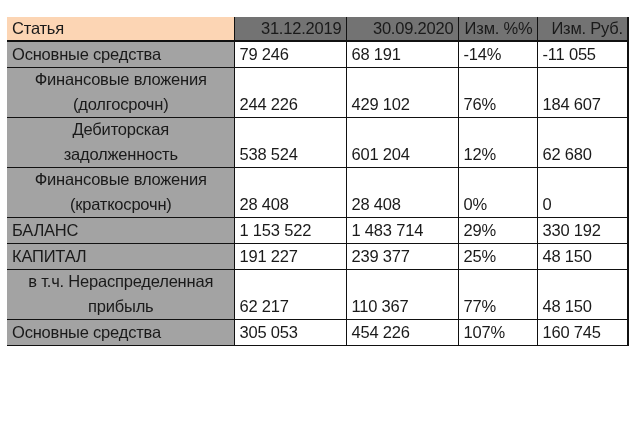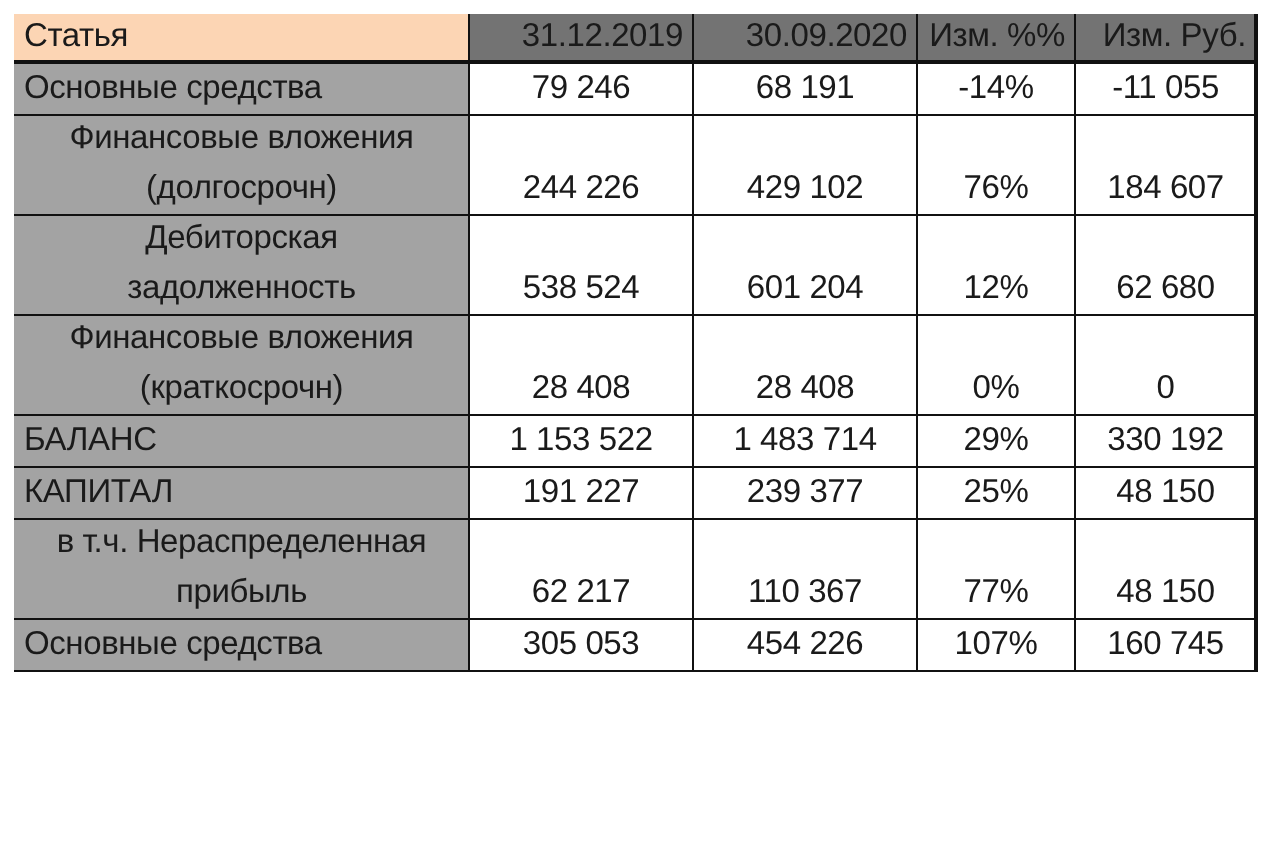--- a/index.html
+++ b/index.html
@@ -20,20 +20,21 @@
       left: 7px;
       top: 7px;
       width: 621px;
     }
     table.fin {
       border-collapse: collapse;
       table-layout: fixed;
       width: 621px;
       font-size: 16.5px;
       letter-spacing: -0.2px;
+      margin-top: 10px;
     }
     table.fin col.c0 { width: 227px; }
     table.fin col.c1 { width: 112px; }
     table.fin col.c2 { width: 112px; }
     table.fin col.c3 { width: 79px; }
     table.fin col.c4 { width: 91px; }
 
     table.fin th, table.fin td {
       padding: 0 4px 0 5px;
       border-top: 1px solid #111;
@@ -54,21 +55,21 @@
       border-bottom: 2.5px solid #111;
       text-align: right;
     }
     table.fin th.first, table.fin td.label {
       text-align: left;
       border-left: none;
       background: #a3a3a3;
     }
     table.fin th.first { background: #fcd5b4; }
     table.fin td.num {
-      text-align: center;
+      text-align: left;
       background: #ffffff;
     }
     table.fin th:last-child, table.fin td:last-child {
       border-right: 2.5px solid #111;
     }
     table.fin tr.last td {
       border-bottom: 2.5px solid #111;
     }
     tr.single td { height: 24px; }
     tr.double td { height: 49px; }

